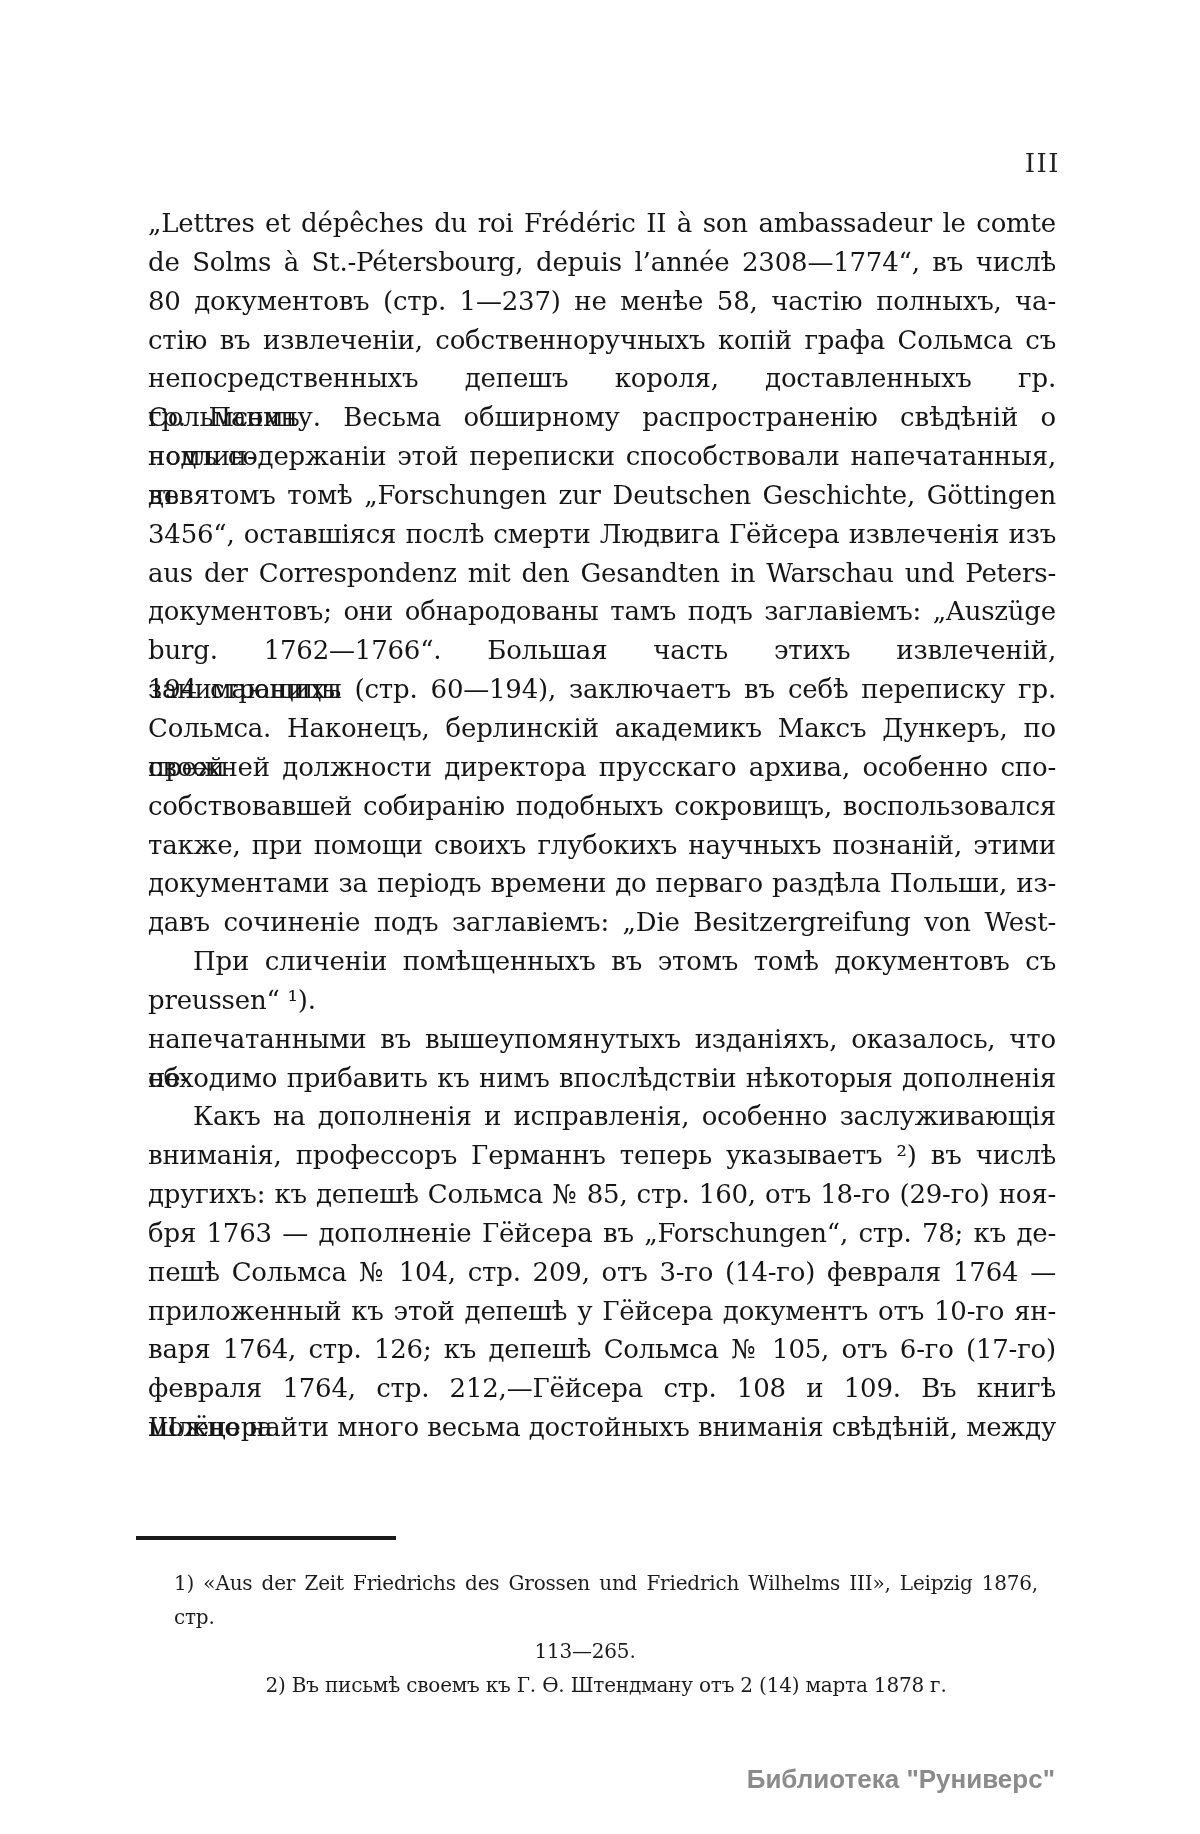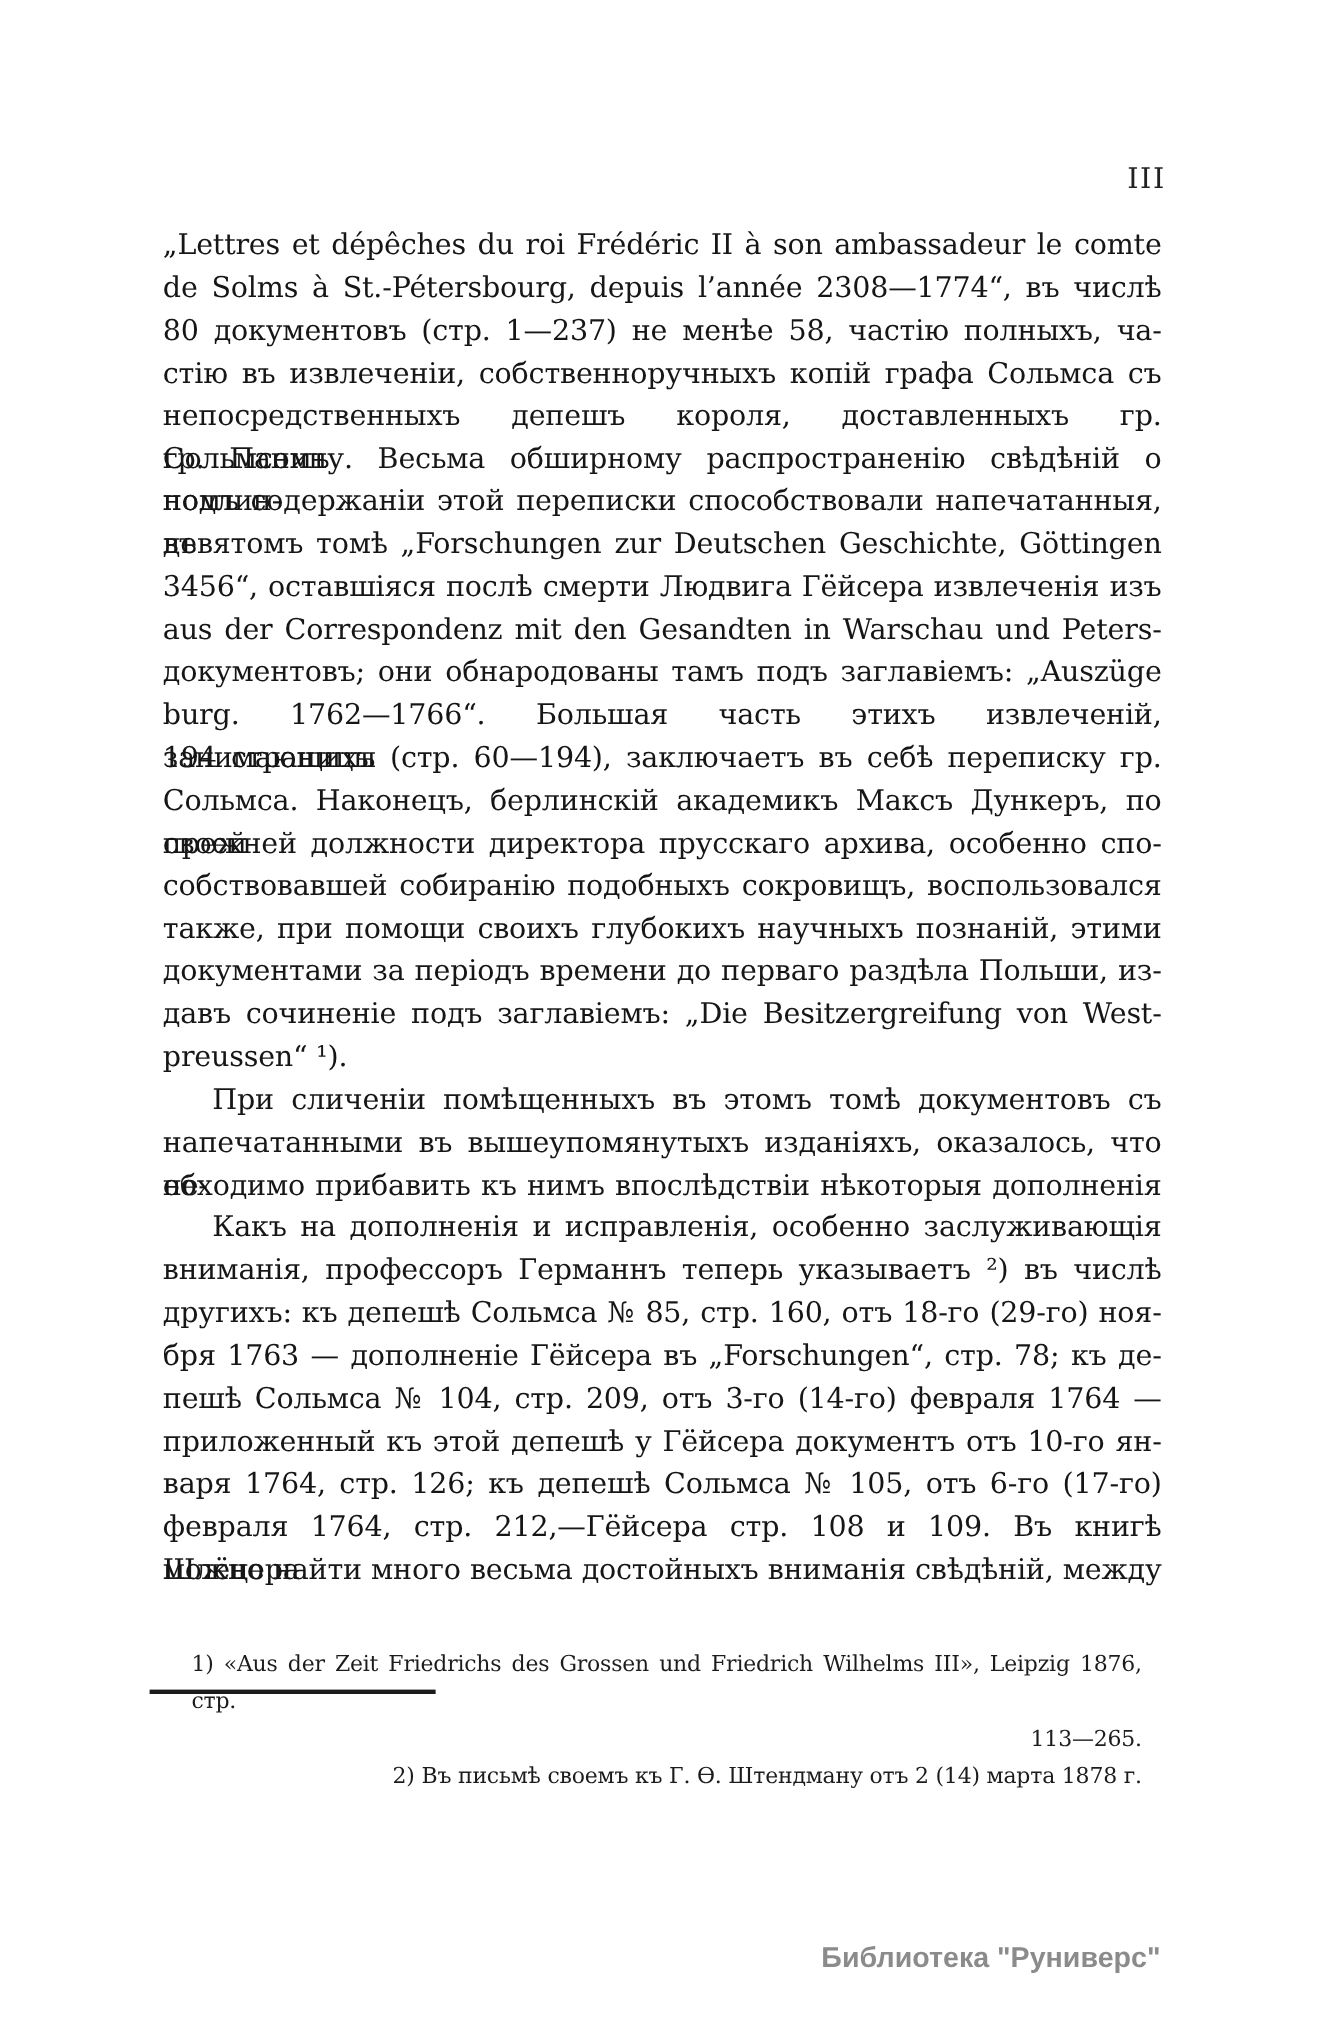--- a/index.html
+++ b/index.html
@@ -51,29 +51,29 @@
     position: absolute;
     left: 136px;
     top: 1536px;
     width: 260px;
     height: 4px;
     background: #1b1b1b;
   }
   .footnotes {
     position: absolute;
     left: 132px;
-    top: 1495px;
+    top: 1566px;
     width: 906px;
   }
   .fn-line {
     font-size: 20px;
     line-height: 34px;
     letter-spacing: -0.2px;
     color: #1c1c1c;
-    text-align: right;
+    text-align: center;
   }
   .fn-first {
     padding-left: 42px;
   }
   .fn-just {
     text-align: justify;
     text-align-last: justify;
   }
   .watermark {
     position: absolute;
@@ -104,22 +104,22 @@
       <div class="line">aus der Correspondenz mit den Gesandten in Warschau und Peters-</div>
       <div class="line">документовъ; они обнародованы тамъ подъ заглавіемъ: „Auszüge</div>
       <div class="line">burg. 1762—1766“. Большая часть этихъ извлеченій, занимающихъ</div>
       <div class="line">194 страницы (стр. 60—194), заключаетъ въ себѣ переписку гр.</div>
       <div class="line">Сольмса. Наконецъ, берлинскій академикъ Максъ Дункеръ, по своей</div>
       <div class="line">прежней должности директора прусскаго архива, особенно спо-</div>
       <div class="line">собствовавшей собиранію подобныхъ сокровищъ, воспользовался</div>
       <div class="line">также, при помощи своихъ глубокихъ научныхъ познаній, этими</div>
       <div class="line">документами за періодъ времени до перваго раздѣла Польши, из-</div>
       <div class="line">давъ сочиненіе подъ заглавіемъ: „Die Besitzergreifung von West-</div>
+      <div class="line indent">При сличеніи помѣщенныхъ въ этомъ томѣ документовъ съ</div>
       <div class="line end">preussen“ ¹).</div>
-      <div class="line indent">При сличеніи помѣщенныхъ въ этомъ томѣ документовъ съ</div>
       <div class="line">напечатанными въ вышеупомянутыхъ изданіяхъ, оказалось, что не-</div>
       <div class="line">обходимо прибавить къ нимъ впослѣдствіи нѣкоторыя дополненія</div>
       <div class="line indent">Какъ на дополненія и исправленія, особенно заслуживающія</div>
       <div class="line">вниманія, профессоръ Германнъ теперь указываетъ ²) въ числѣ</div>
       <div class="line">другихъ: къ депешѣ Сольмса № 85, стр. 160, отъ 18-го (29-го) ноя-</div>
       <div class="line">бря 1763 — дополненіе Гёйсера въ „Forschungen“, стр. 78; къ де-</div>
       <div class="line">пешѣ Сольмса № 104, стр. 209, отъ 3-го (14-го) февраля 1764 —</div>
       <div class="line">приложенный къ этой депешѣ у Гёйсера документъ отъ 10-го ян-</div>
       <div class="line">варя 1764, стр. 126; къ депешѣ Сольмса № 105, отъ 6-го (17-го)</div>
       <div class="line">февраля 1764, стр. 212,—Гёйсера стр. 108 и 109. Въ книгѣ Шлёцера</div>

